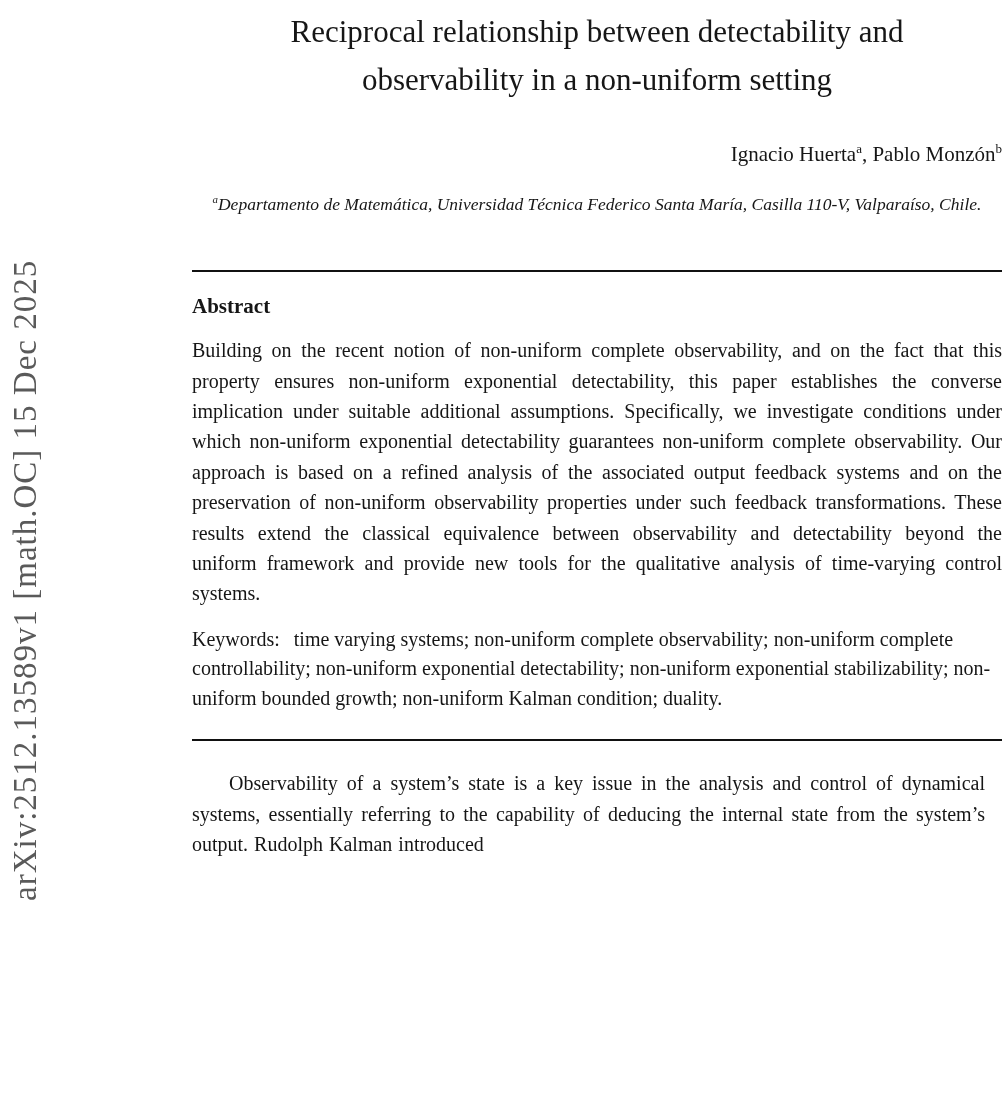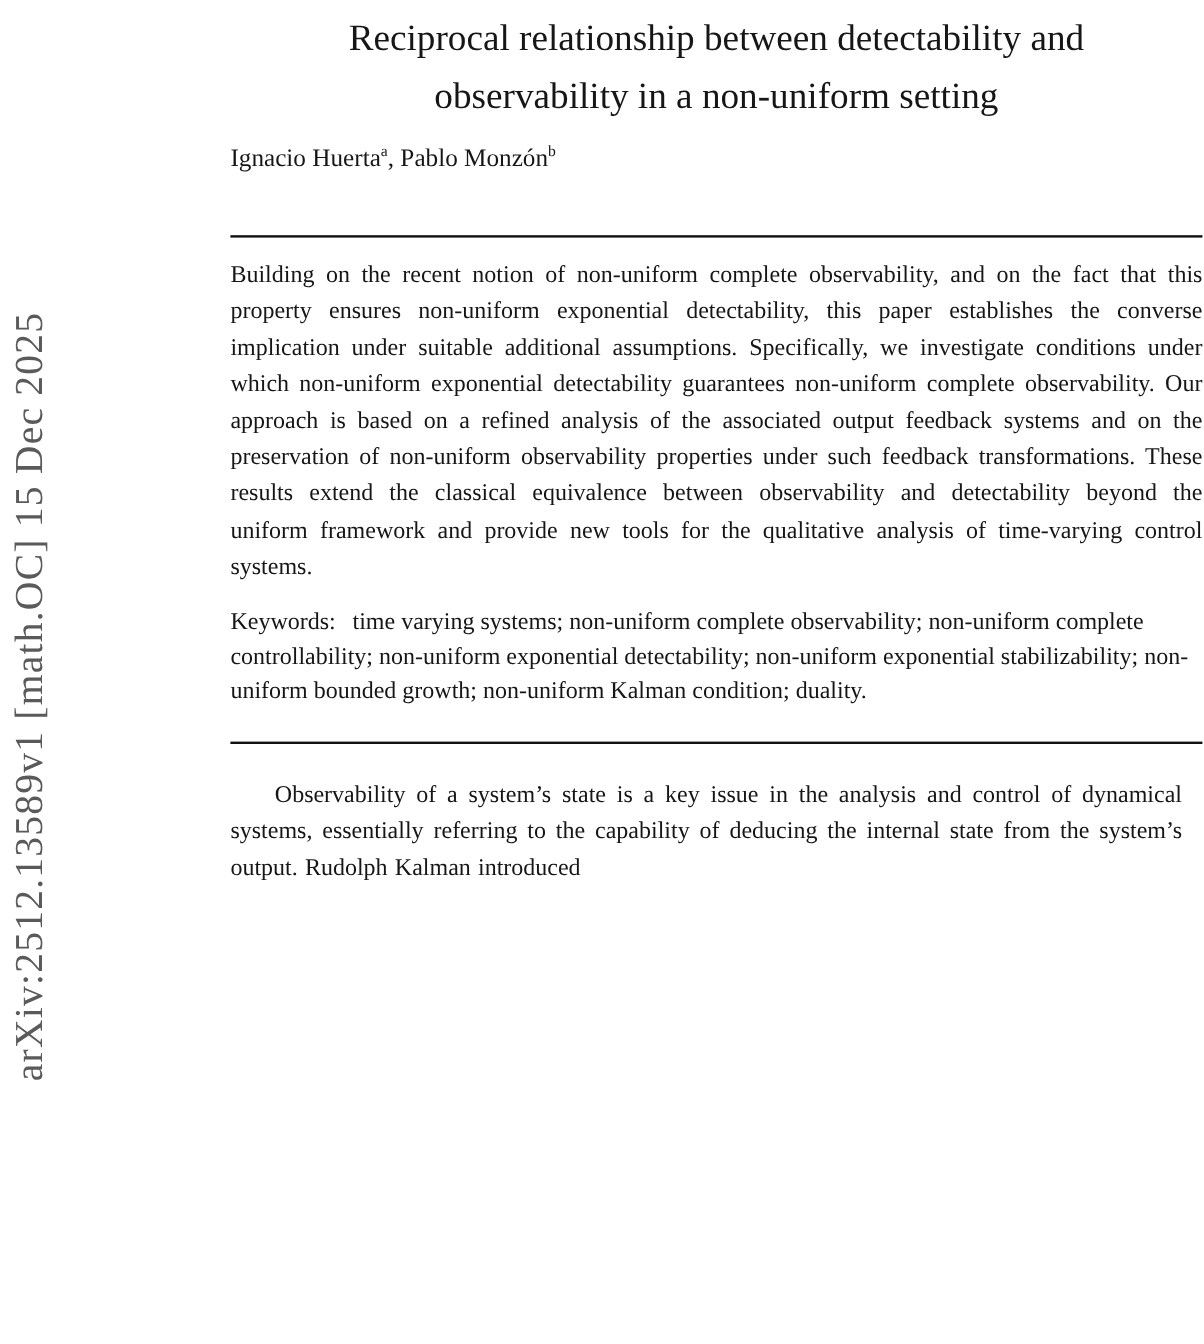--- a/index.html
+++ b/index.html
@@ -40,23 +40,23 @@
 
   .title {
     font-size: 31px;
     font-weight: 400;
     text-align: center;
     line-height: 1.55;
     margin: 8px 0 0 0;
     padding: 0 30px;
   }
   .authors {
-    text-align: left;
+    text-align: right;
     font-size: 21px;
-    margin-top: 14px;
+    margin-top: 37px;
   }
   sup { font-size: 62%; }
   .affiliations {
     text-align: center;
     font-style: italic;
     font-size: 17.5px;
     line-height: 1.55;
     margin-top: 24px;
   }
 
@@ -138,24 +138,26 @@
 
   <div class="content">
 
     <h1 class="title">Reciprocal relationship between detectability and observability in a non-uniform setting</h1>
 
     <div class="authors"><span>Ignacio Huerta</span><sup>a</sup><span>,</span>
       <span>Pablo Monzón</span><sup>b</sup>
     </div>
 
     <div class="affiliations">
+      <div class="affil"><sup>a</sup><span>Departamento de Matemática, Universidad Técnica Federico Santa María, Casilla 110-V, Valparaíso, Chile.</span></div>
     </div>
 
     <hr class="rule rule-top">
 
+    <h2 class="abstract-heading">Abstract</h2>
 
     <p class="abstract-body">Building on the recent notion of non-uniform complete observability, and on the fact that this property ensures non-uniform exponential detectability, this paper establishes the converse implication under suitable additional assumptions. Specifically, we investigate conditions under which non-uniform exponential detectability guarantees non-uniform complete observability. Our approach is based on a refined analysis of the associated output feedback systems and on the preservation of non-uniform observability properties under such feedback transformations. These results extend the classical equivalence between observability and detectability beyond the uniform framework and provide new tools for the qualitative analysis of time-varying control systems.</p>
 
     <p class="keywords"><span class="kw-label">Keywords:</span><span>time varying systems; non-uniform complete observability; non-uniform complete controllability; non-uniform exponential detectability; non-uniform exponential stabilizability; non-uniform bounded growth; non-uniform Kalman condition; duality.</span></p>
 
     <hr class="rule rule-bottom">
 
 
     <p class="intro">Observability of a system’s state is a key issue in the analysis and control of dynamical systems, essentially referring to the capability of deducing the internal state from the system’s output. Rudolph Kalman introduced</p>
 

